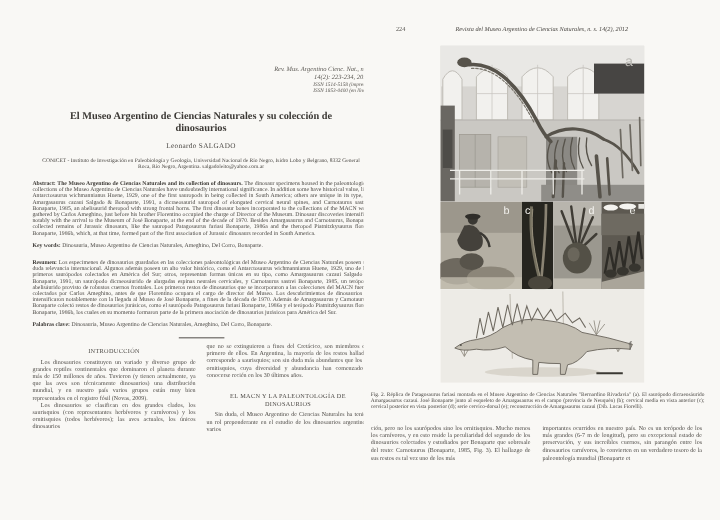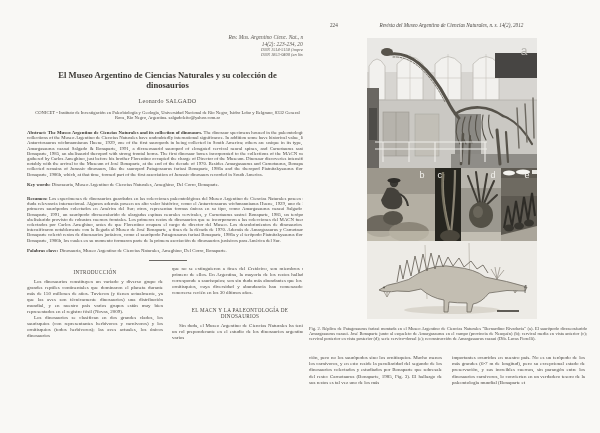--- a/index.html
+++ b/index.html
@@ -8,21 +8,21 @@
     background:#f7f6f3;
     font-family:"Liberation Serif","DejaVu Serif",serif;
     color:#4a4743;
     -webkit-font-smoothing:antialiased;
   }
   .page{position:absolute;top:0;height:433px;background:#f9f8f5;}
   #page-left{left:0;width:303px;}
   #page-right{left:303px;width:297px;}
 
   
-  .lp-content{padding:34px 0 0 27px;width:281px;}
+  .lp-content{padding:34px 0 0 27px;width:281px;margin-top:21px;}
   .cite{ text-align:right;font-style:italic;font-size:5.4px;line-height:6.6px;color:#5a5752;}
   .cite .issn{font-size:4.4px;line-height:5.3px;}
   .art-title{margin:12px auto 0;width:252px;text-align:center;font-weight:bold;font-size:8.6px;line-height:10px;color:#3b3834;}
   .author{margin-top:8px;text-align:center;font-size:6px;letter-spacing:.3px;}
   .affil{margin:6px auto 0;width:272px;text-align:center;font-size:4.6px;line-height:5.6px;}
   .blk{margin:9px 0 0;font-size:4.8px;line-height:5.2px;text-align:justify;}
   .blk.kw{margin-top:5px;}
   .b{font-weight:bold;color:#3d3a36;}
   .rule{width:38px;border:none;border-top:0.7px solid #6b6864;margin:7px auto 5px;}
   .cols{display:flex;gap:9px;margin-top:4px;}

